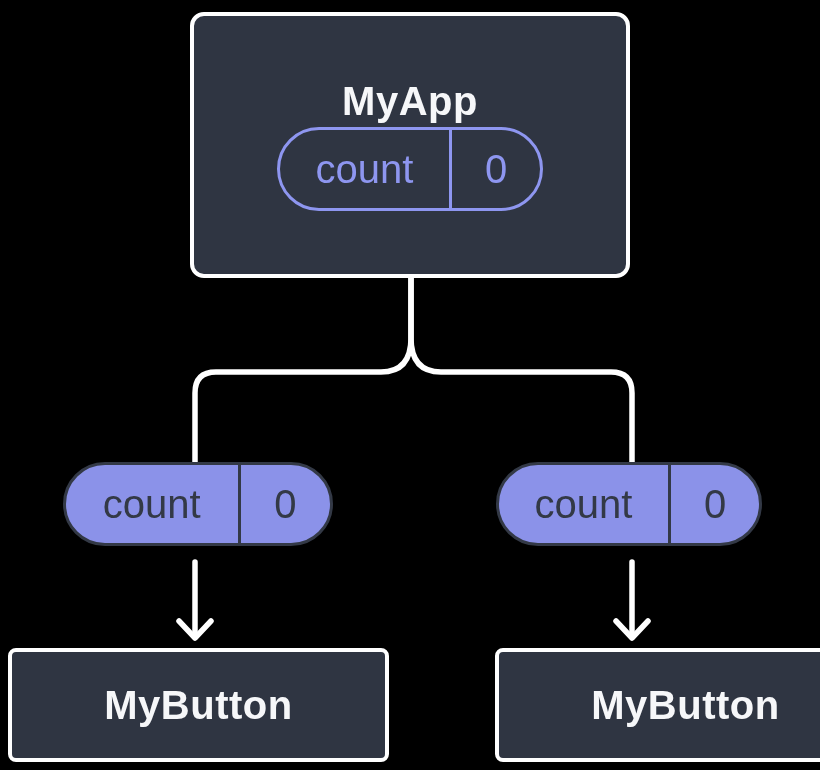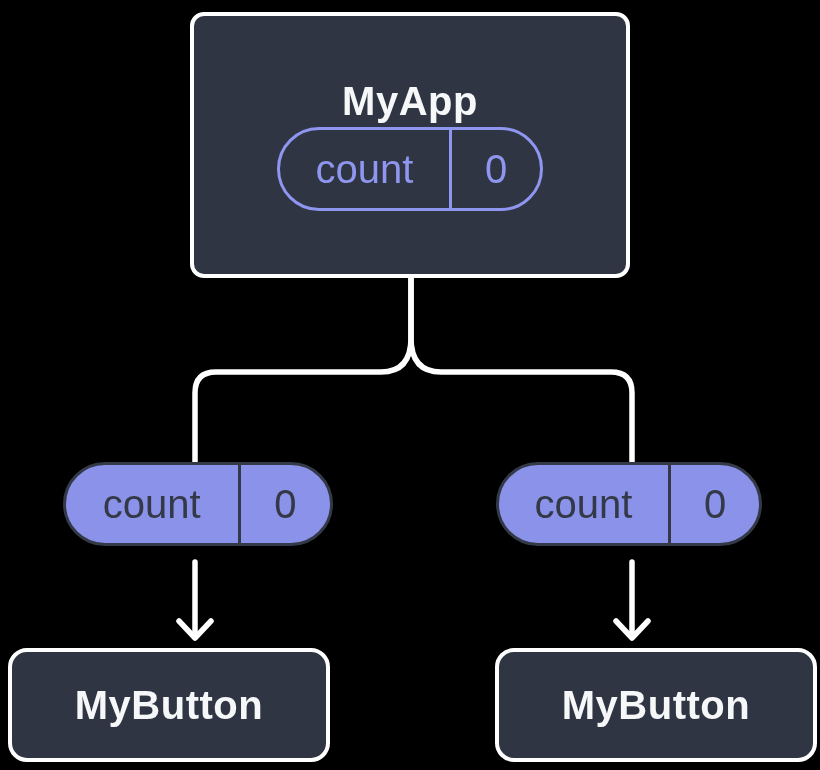--- a/index.html
+++ b/index.html
@@ -43,23 +43,23 @@
     justify-content: center;
   }
   .root-box {
     left: 190px;
     top: 12px;
     width: 440px;
     height: 266px;
     gap: 4px;
   }
   .child-box {
-    width: 322px;
+    width: 381px;
     height: 114px;
-    border-radius: 19px;
+    border-radius: 8px;
   }
   .child-box.left  { left: 8px;   top: 648px; }
   .child-box.right { left: 495px; top: 648px; }
   .node-title {
     color: #f6f7f9;
     font-size: 40px;
     font-weight: bold;
     letter-spacing: 0.5px;
     line-height: 1.1;
   }

